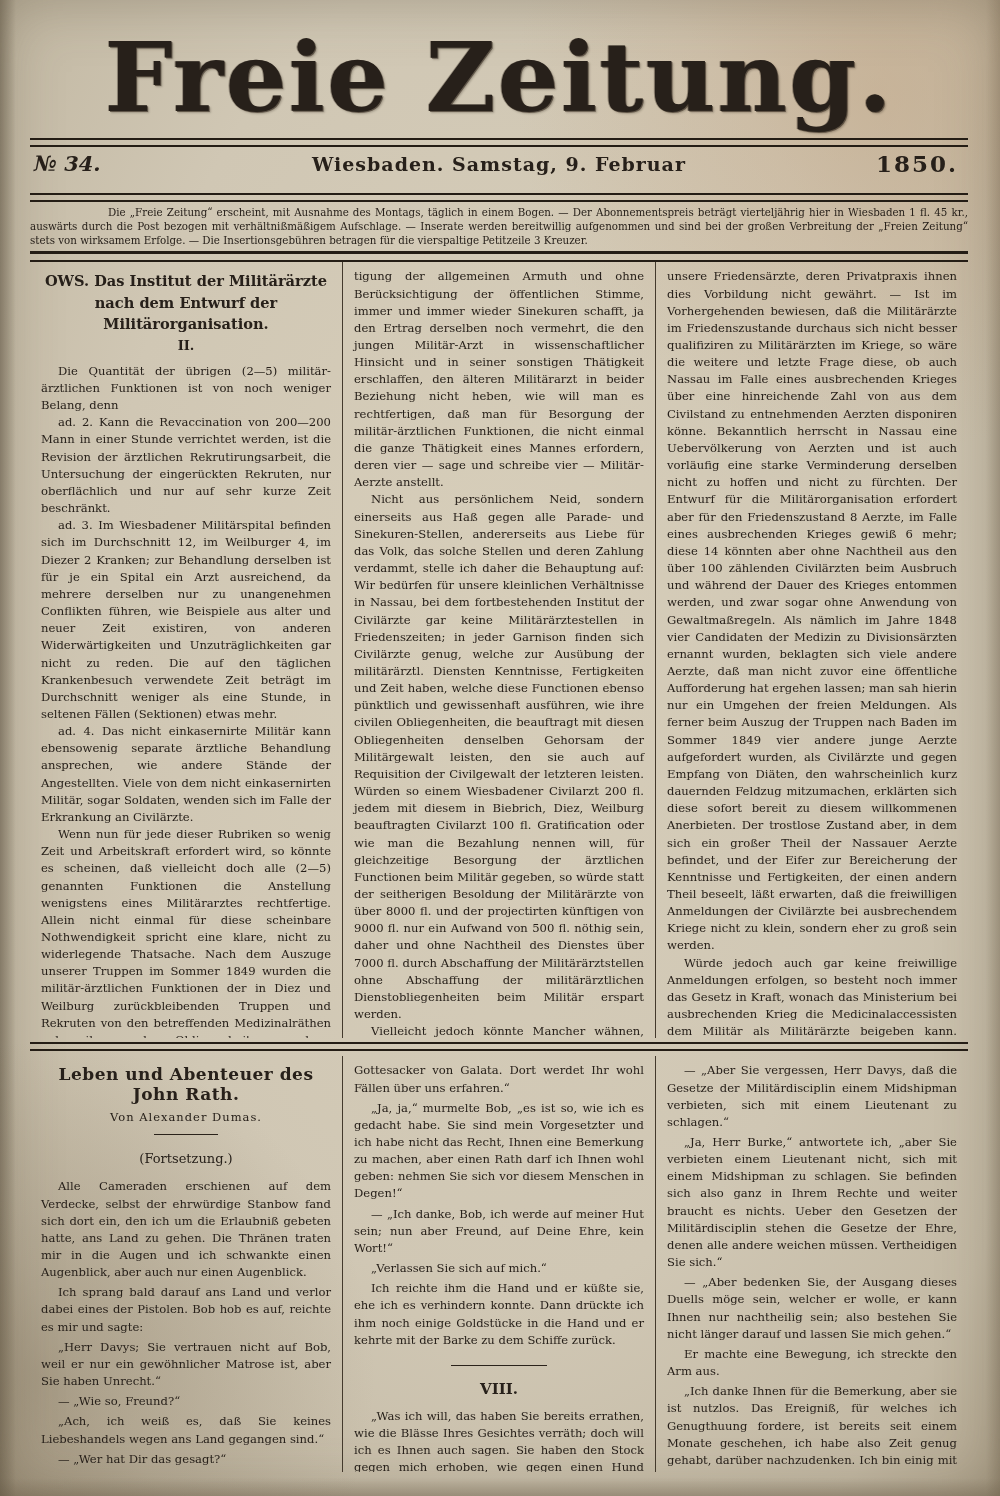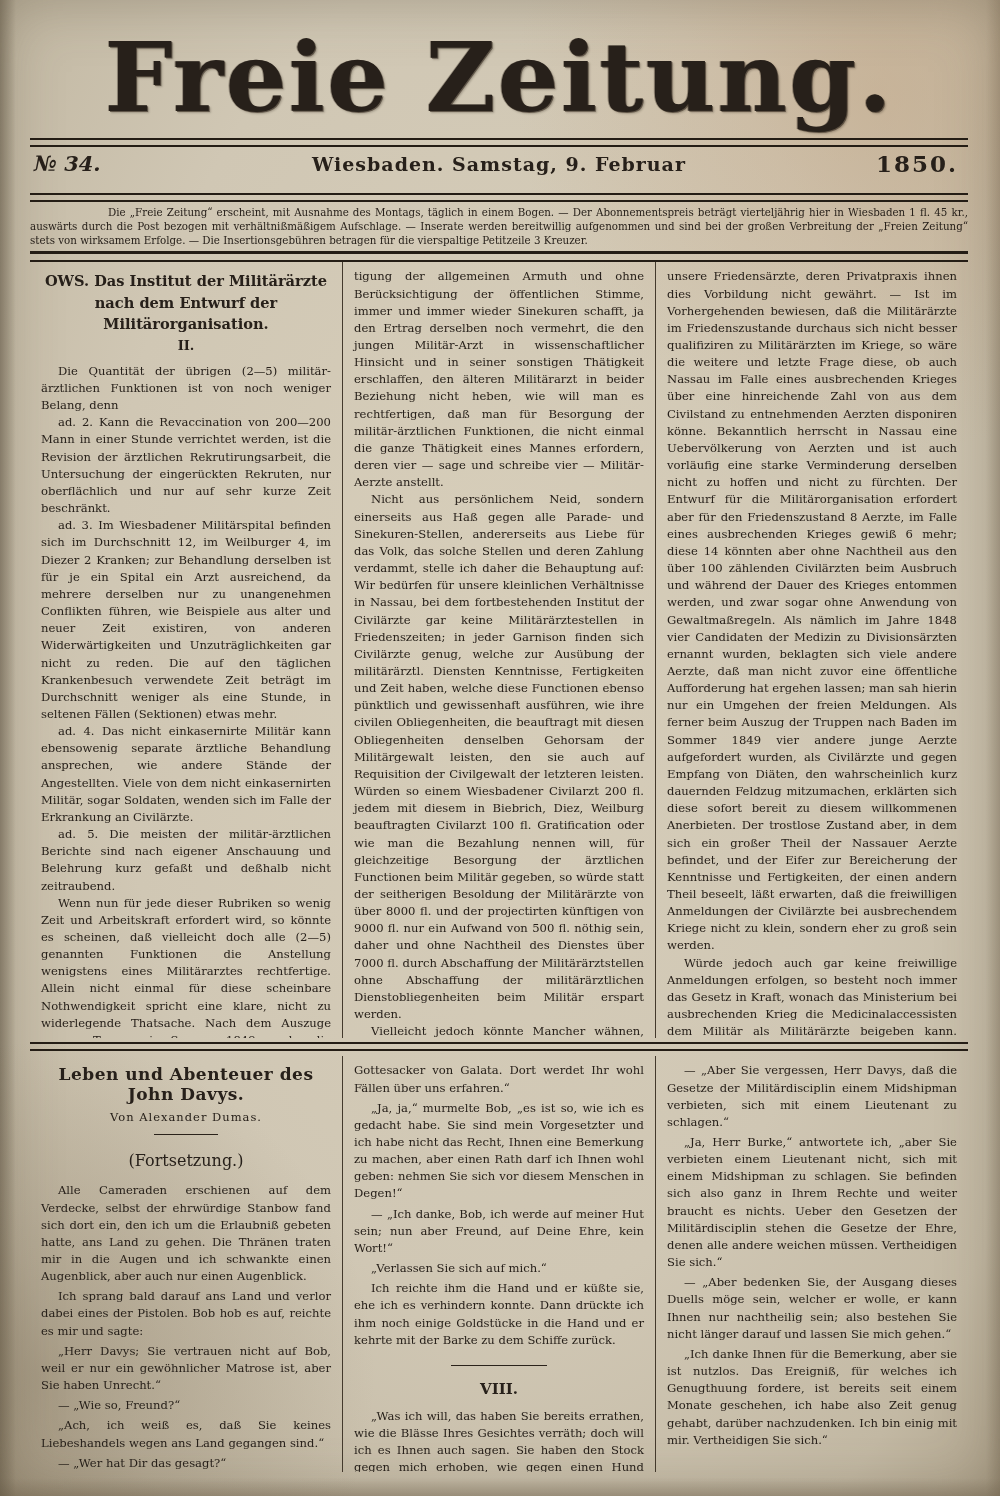--- a/index.html
+++ b/index.html
@@ -48,21 +48,21 @@
   .para{margin:0;font-size:11.6px;line-height:17.15px;text-align:justify;}
   .para.ind{text-indent:17px;}
   .f .para{margin-bottom:3px;}
 
   .art-headline{font-weight:bold;font-size:14.6px;line-height:1.45;text-align:center;margin:2px 0 4px 0;}
   .art-section{font-weight:bold;font-size:13px;text-align:center;margin:4px 0 10px 0;}
 
   .feu-title{font-weight:bold;font-size:17px;text-align:center;letter-spacing:0.5px;margin:2px 0 6px 0;}
   .feu-byline{font-size:11.5px;text-align:center;letter-spacing:1px;margin-bottom:8px;}
   .feu-smallrule{width:64px;border-top:1.5px solid #2a221a;margin:10px auto 16px auto;}
-  .feu-cont{font-size:16px;text-align:center;margin:6px 0 12px 0;}
+  .feu-cont{font-size:13px;text-align:center;margin:6px 0 12px 0;}
   .chapter-rule{width:96px;border-top:1.5px solid #2a221a;margin:16px auto 14px auto;}
   .chapter{font-weight:bold;font-size:15px;text-align:center;margin:0 0 10px 0;}
   .midrule{margin:4px 0 5px 0;}
 </style>
 </head>
 <body>
 
 <div class="page">
   <div class="inner">
 
@@ -82,21 +82,20 @@
 
     <div class="cols section-top">
       <div class="col">
         <div class="art-headline">OWS. Das Institut der Militärärzte nach dem Entwurf der Militärorganisation.</div>
         <div class="art-section">II.</div>
         <div>
             <p class="para ind">Die Quantität der übrigen (2—5) militär-ärztlichen Funktionen ist von noch weniger Belang, denn</p>
             <p class="para ind">ad. 2. Kann die Revaccination von 200—200 Mann in einer Stunde verrichtet werden, ist die Revision der ärztlichen Rekrutirungsarbeit, die Untersuchung der eingerückten Rekruten, nur oberflächlich und nur auf sehr kurze Zeit beschränkt.</p>
             <p class="para ind">ad. 3. Im Wiesbadener Militärspital befinden sich im Durchschnitt 12, im Weilburger 4, im Diezer 2 Kranken; zur Behandlung derselben ist für je ein Spital ein Arzt ausreichend, da mehrere derselben nur zu unangenehmen Conflikten führen, wie Beispiele aus alter und neuer Zeit existiren, von anderen Widerwärtigkeiten und Unzuträglichkeiten gar nicht zu reden. Die auf den täglichen Krankenbesuch verwendete Zeit beträgt im Durchschnitt weniger als eine Stunde, in seltenen Fällen (Sektionen) etwas mehr.</p>
             <p class="para ind">ad. 4. Das nicht einkasernirte Militär kann ebensowenig separate ärztliche Behandlung ansprechen, wie andere Stände der Angestellten. Viele von dem nicht einkasernirten Militär, sogar Soldaten, wenden sich im Falle der Erkrankung an Civilärzte.</p>
-            <p class="para ind">ad. 5. Die meisten der militär-ärztlichen Berichte sind nach eigener Anschauung und Belehrung kurz gefaßt und deßhalb nicht zeitraubend.</p>
             <p class="para ind">Wenn nun für jede dieser Rubriken so wenig Zeit und Arbeitskraft erfordert wird, so könnte es scheinen, daß vielleicht doch alle (2—5) genannten Funktionen die Anstellung wenigstens eines Militärarztes rechtfertige. Allein nicht einmal für diese scheinbare Nothwendigkeit spricht eine klare, nicht zu widerlegende Thatsache. Nach dem Auszuge unserer Truppen im Sommer 1849 wurden die militär-ärztlichen Funktionen der in Diez und Weilburg zurückbleibenden Truppen und Rekruten von den betreffenden Medizinalräthen neben ihren andern Obliegenheiten versehen; alle militär-ärztlichen Funktionen in Wiesbaden versah ein einziger junger Divisionsarzt, besorgte außerdem seine und seiner Collegen Privatpraxis, verwandte viele Zeit zum Studiren und nichts desto weniger blieb ihm noch genug Zeit zur Erholung disponibel.</p>
           </div>
       </div>
       <div class="col">
         <div>
             <p class="para">tigung der allgemeinen Armuth und ohne Berücksichtigung der öffentlichen Stimme, immer und immer wieder Sinekuren schafft, ja den Ertrag derselben noch vermehrt, die den jungen Militär-Arzt in wissenschaftlicher Hinsicht und in seiner sonstigen Thätigkeit erschlaffen, den älteren Militärarzt in beider Beziehung nicht heben, wie will man es rechtfertigen, daß man für Besorgung der militär-ärztlichen Funktionen, die nicht einmal die ganze Thätigkeit eines Mannes erfordern, deren vier — sage und schreibe vier — Militär-Aerzte anstellt.</p>
             <p class="para ind">Nicht aus persönlichem Neid, sondern einerseits aus Haß gegen alle Parade- und Sinekuren-Stellen, andererseits aus Liebe für das Volk, das solche Stellen und deren Zahlung verdammt, stelle ich daher die Behauptung auf: Wir bedürfen für unsere kleinlichen Verhältnisse in Nassau, bei dem fortbestehenden Institut der Civilärzte gar keine Militärärztestellen in Friedenszeiten; in jeder Garnison finden sich Civilärzte genug, welche zur Ausübung der militärärztl. Diensten Kenntnisse, Fertigkeiten und Zeit haben, welche diese Functionen ebenso pünktlich und gewissenhaft ausführen, wie ihre civilen Obliegenheiten, die beauftragt mit diesen Obliegenheiten denselben Gehorsam der Militärgewalt leisten, den sie auch auf Requisition der Civilgewalt der letzteren leisten. Würden so einem Wiesbadener Civilarzt 200 fl. jedem mit diesem in Biebrich, Diez, Weilburg beauftragten Civilarzt 100 fl. Gratification oder wie man die Bezahlung nennen will, für gleichzeitige Besorgung der ärztlichen Functionen beim Militär gegeben, so würde statt der seitherigen Besoldung der Militärärzte von über 8000 fl. und der projectirten künftigen von 9000 fl. nur ein Aufwand von 500 fl. nöthig sein, daher und ohne Nachtheil des Dienstes über 7000 fl. durch Abschaffung der Militärärztstellen ohne Abschaffung der militärärztlichen Dienstobliegenheiten beim Militär erspart werden.</p>
             <p class="para ind">Vielleicht jedoch könnte Mancher wähnen, daß, im Falle die Militärärztstellen abgeschafft würden, man im Mangel sei bei ausbrechendem Krieg und daß die Berücksichtigung des letzteren auch die Beibehaltung des militärärztlichen Instituts im Frieden bedingen. Allein auch diese Furcht ist unbegründet und spricht dieser auch nicht gegen die Abschaffung. Die militärärztl. Functionen im Krieg sind nämlich keine andern, als die im Frieden; die Gewandheit in chirurgischen Operationen aber zeichnet die Militärärzte nicht aus vor den Civilärzten, denn ist der Friedenszustand für den Militärarzt eine Vorbildung für den Krieg, so hat der Militärarzt — wenn ihm nicht eine umfangreiche Privatpraxis zu Gebote steht — dem oben Mitgetheilten zu Folge weniger Gelegenheit zum Operiren und hierdurch zu der erlangenden Gewandheit als die meisten Civilärzte; die letzteren würden sich daher in qualitativer Beziehung eher eignen zu Kriegsärzten, als</p>
           </div>
       </div>
@@ -105,21 +104,21 @@
             <p class="para">unsere Friedensärzte, deren Privatpraxis ihnen dies Vorbildung nicht gewährt. — Ist im Vorhergehenden bewiesen, daß die Militärärzte im Friedenszustande durchaus sich nicht besser qualifiziren zu Militärärzten im Kriege, so wäre die weitere und letzte Frage diese, ob auch Nassau im Falle eines ausbrechenden Krieges über eine hinreichende Zahl von aus dem Civilstand zu entnehmenden Aerzten disponiren könne. Bekanntlich herrscht in Nassau eine Uebervölkerung von Aerzten und ist auch vorläufig eine starke Verminderung derselben nicht zu hoffen und nicht zu fürchten. Der Entwurf für die Militärorganisation erfordert aber für den Friedenszustand 8 Aerzte, im Falle eines ausbrechenden Krieges gewiß 6 mehr; diese 14 könnten aber ohne Nachtheil aus den über 100 zählenden Civilärzten beim Ausbruch und während der Dauer des Krieges entommen werden, und zwar sogar ohne Anwendung von Gewaltmaßregeln. Als nämlich im Jahre 1848 vier Candidaten der Medizin zu Divisionsärzten ernannt wurden, beklagten sich viele andere Aerzte, daß man nicht zuvor eine öffentliche Aufforderung hat ergehen lassen; man sah hierin nur ein Umgehen der freien Meldungen. Als ferner beim Auszug der Truppen nach Baden im Sommer 1849 vier andere junge Aerzte aufgefordert wurden, als Civilärzte und gegen Empfang von Diäten, den wahrscheinlich kurz dauernden Feldzug mitzumachen, erklärten sich diese sofort bereit zu diesem willkommenen Anerbieten. Der trostlose Zustand aber, in dem sich ein großer Theil der Nassauer Aerzte befindet, und der Eifer zur Bereicherung der Kenntnisse und Fertigkeiten, der einen andern Theil beseelt, läßt erwarten, daß die freiwilligen Anmeldungen der Civilärzte bei ausbrechendem Kriege nicht zu klein, sondern eher zu groß sein werden.</p>
             <p class="para ind">Würde jedoch auch gar keine freiwillige Anmeldungen erfolgen, so besteht noch immer das Gesetz in Kraft, wonach das Ministerium bei ausbrechenden Krieg die Medicinalaccessisten dem Militär als Militärärzte beigeben kann. Wollte man noch weiter durch ein Gesetz, die Candidaten der Medicin von dem einjähr. militärischen Uebungscursus dispensiren, sie dagegen bei ausbrechendem Krieg zum Eintritt in das Militär als Militärärzte bis zu ihrem 30. Jahre verbindlich machen, wie man bereits einen unsrer Militärärzte vom Soldaten zum Divisionsarzt avanciren ließ, so wird man nie über Mangel an Militärärzten zu klagen haben.</p>
           </div>
       </div>
     </div>
 
     <div class="rule-double midrule"></div>
 
     <div class="cols section-bottom f">
       <div class="col">
-        <div class="feu-title">Leben und Abenteuer des John Davys.</div>
+        <div class="feu-title">Leben und Abenteuer des John Rath.</div>
         <div class="feu-byline">Von Alexander Dumas.</div>
         <div class="feu-smallrule"></div>
         <div class="feu-cont">(Fortsetzung.)</div>
         <div>
             <p class="para ind">Alle Cameraden erschienen auf dem Verdecke, selbst der ehrwürdige Stanbow fand sich dort ein, den ich um die Erlaubniß gebeten hatte, ans Land zu gehen. Die Thränen traten mir in die Augen und ich schwankte einen Augenblick, aber auch nur einen Augenblick.</p>
             <p class="para ind">Ich sprang bald darauf ans Land und verlor dabei eines der Pistolen. Bob hob es auf, reichte es mir und sagte:</p>
             <p class="para ind">„Herr Davys; Sie vertrauen nicht auf Bob, weil er nur ein gewöhnlicher Matrose ist, aber Sie haben Unrecht.“</p>
             <p class="para ind">— „Wie so, Freund?“</p>
             <p class="para ind">„Ach, ich weiß es, daß Sie keines Liebeshandels wegen ans Land gegangen sind.“</p>
             <p class="para ind">— „Wer hat Dir das gesagt?“</p>
@@ -138,19 +137,20 @@
         <div class="chapter">VIII.</div>
         <div>
             <p class="para ind">„Was ich will, das haben Sie bereits errathen, wie die Blässe Ihres Gesichtes verräth; doch will ich es Ihnen auch sagen. Sie haben den Stock gegen mich erhoben, wie gegen einen Hund oder einen Sclaven und dies ist eine Beleidigung, die nur mit dem Tode gestraft werden kann. Sie haben Ihren Degen, ich habe den meinigen; vertheidigen Sie sich.“</p>
           </div>
       </div>
       <div class="col">
         <div>
             <p class="para ind">— „Aber Sie vergessen, Herr Davys, daß die Gesetze der Militärdisciplin einem Midshipman verbieten, sich mit einem Lieutenant zu schlagen.“</p>
             <p class="para ind">„Ja, Herr Burke,“ antwortete ich, „aber Sie verbieten einem Lieutenant nicht, sich mit einem Midshipman zu schlagen. Sie befinden sich also ganz in Ihrem Rechte und weiter braucht es nichts. Ueber den Gesetzen der Militärdisciplin stehen die Gesetze der Ehre, denen alle andere weichen müssen. Vertheidigen Sie sich.“</p>
             <p class="para ind">— „Aber bedenken Sie, der Ausgang dieses Duells möge sein, welcher er wolle, er kann Ihnen nur nachtheilig sein; also bestehen Sie nicht länger darauf und lassen Sie mich gehen.“</p>
+            <p class="para ind">Er machte eine Bewegung, ich streckte den Arm aus.</p>
             <p class="para ind">„Ich danke Ihnen für die Bemerkung, aber sie ist nutzlos. Das Ereigniß, für welches ich Genugthuung fordere, ist bereits seit einem Monate geschehen, ich habe also Zeit genug gehabt, darüber nachzudenken. Ich bin einig mit mir. Vertheidigen Sie sich.“</p>
           </div>
       </div>
     </div>
 
   </div>
 </div>
 
 </body></html>

